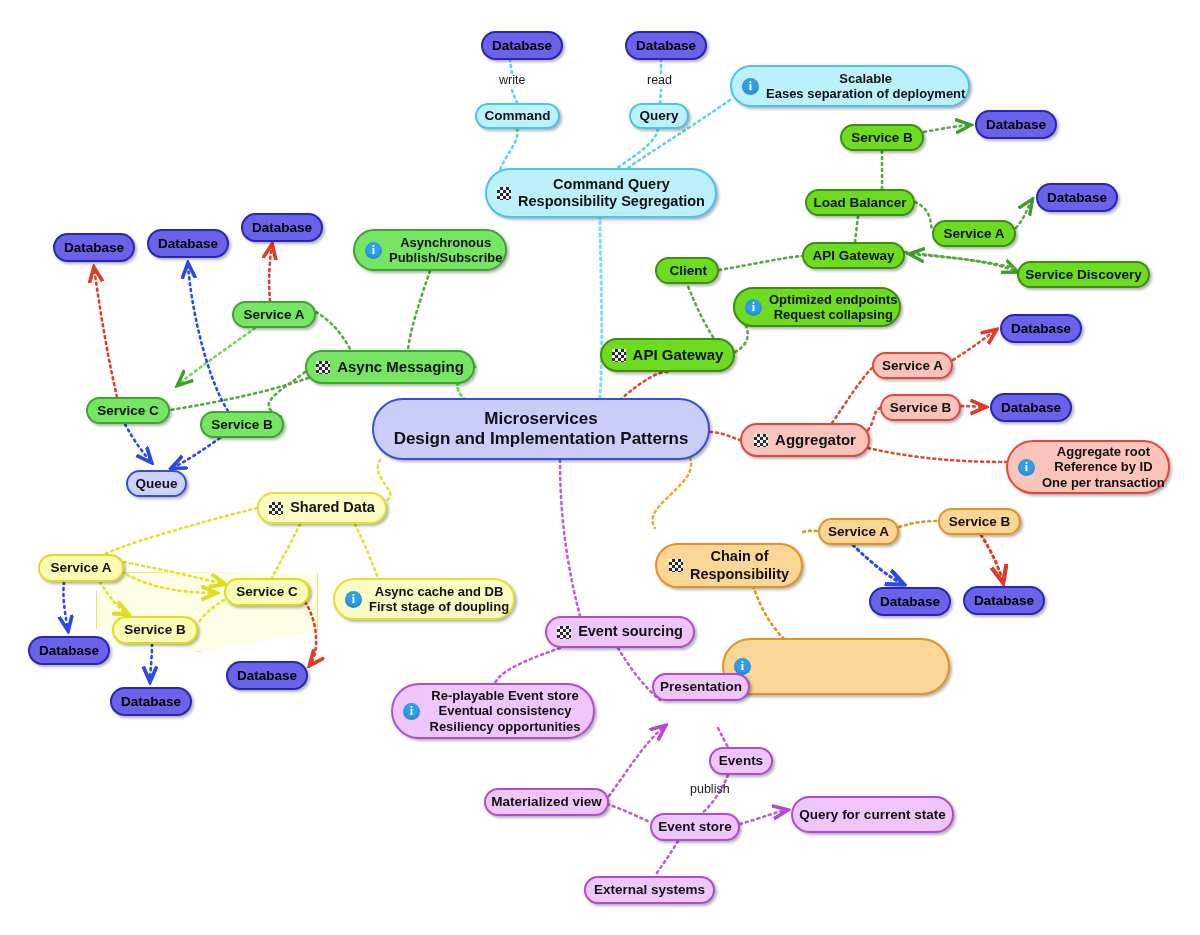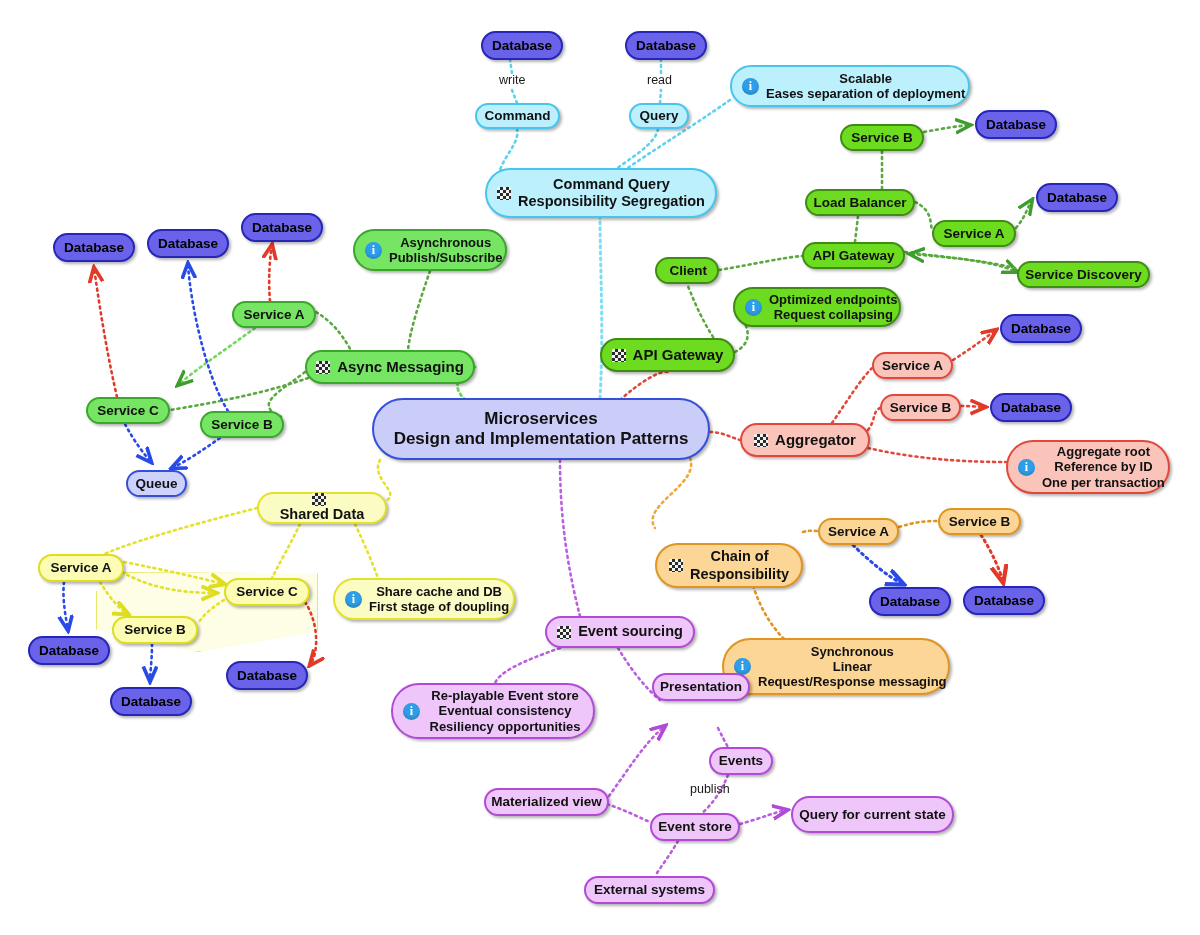--- a/index.html
+++ b/index.html
@@ -167,41 +167,39 @@
       <div class="node c-db" style="left: 990px; top: 393px; width: 82px; height: 29px; font-size: 13.5px; padding: 0px 10px;"><span class="lbl">Database</span></div>
       <div class="node c-red" style="left: 1006px; top: 440px; width: 164px; height: 54px; font-size: 13px; padding: 0px 10px; justify-content: flex-start;"><span class="ico info">i</span><span class="lbl" style="flex: 1 1 0%;">Aggregate root
 Reference by ID
 One per transaction</span></div>
       <div class="node c-orange" style="left: 655px; top: 512px; width: 148px; height: 45px; font-size: 14.5px; padding: 0px 10px; margin-top: 31px;"><span class="ico flag"></span><span class="lbl">Chain of
 Responsibility</span></div>
       <div class="node c-orange" style="left: 818px; top: 518px; width: 81px; height: 27px; font-size: 13.5px; padding: 0px 10px;"><span class="lbl">Service A</span></div>
       <div class="node c-orange" style="left: 938px; top: 508px; width: 83px; height: 27px; font-size: 13.5px; padding: 0px 10px;"><span class="lbl">Service B</span></div>
       <div class="node c-db" style="left: 869px; top: 587px; width: 82px; height: 29px; font-size: 13.5px; padding: 0px 10px;"><span class="lbl">Database</span></div>
       <div class="node c-db" style="left: 963px; top: 586px; width: 82px; height: 29px; font-size: 13.5px; padding: 0px 10px;"><span class="lbl">Database</span></div>
-      <div class="node c-orange" style="left: 722px; top: 638px; width: 228px; height: 57px; font-size: 13px; padding: 0px 10px; justify-content: flex-start;"><span class="ico info">i</span><span class="lbl" style="flex: 1 1 0%;">Synchronous
-Linear
-Request/Response messaging</span></div>
+      <div class="node c-orange" style="left: 722px; top: 638px; width: 228px; height: 57px; font-size: 13px; padding: 0px 10px; justify-content: flex-start;"><span class="ico info">i</span></div>
       <div class="node c-green" style="left: 305px; top: 350px; width: 170px; height: 34px; font-size: 15px; padding: 0px 10px;"><span class="ico flag"></span><span class="lbl">Async Messaging</span></div>
       <div class="node c-green" style="left: 232px; top: 301px; width: 84px; height: 27px; font-size: 13.5px; padding: 0px 10px;"><span class="lbl">Service A</span></div>
       <div class="node c-green" style="left: 200px; top: 411px; width: 84px; height: 27px; font-size: 13.5px; padding: 0px 10px;"><span class="lbl">Service B</span></div>
       <div class="node c-green" style="left: 86px; top: 397px; width: 84px; height: 27px; font-size: 13.5px; padding: 0px 10px;"><span class="lbl">Service C</span></div>
       <div class="node c-queue" style="left: 126px; top: 470px; width: 61px; height: 27px; font-size: 13.5px; padding: 0px 10px;"><span class="lbl">Queue</span></div>
       <div class="node c-db" style="left: 53px; top: 233px; width: 82px; height: 29px; font-size: 13.5px; padding: 0px 10px;"><span class="lbl">Database</span></div>
       <div class="node c-db" style="left: 147px; top: 229px; width: 82px; height: 29px; font-size: 13.5px; padding: 0px 10px;"><span class="lbl">Database</span></div>
       <div class="node c-db" style="left: 241px; top: 213px; width: 82px; height: 29px; font-size: 13.5px; padding: 0px 10px;"><span class="lbl">Database</span></div>
       <div class="node c-green" style="left: 353px; top: 229px; width: 154px; height: 42px; font-size: 13px; padding: 0px 10px; justify-content: flex-start;"><span class="ico info">i</span><span class="lbl" style="flex: 1 1 0%;">Asynchronous
 Publish/Subscribe</span></div>
-      <div class="node c-yellow" style="left: 257px; top: 492px; width: 130px; height: 32px; font-size: 14.5px; padding: 0px 10px; flex-direction: column;"><span class="ico flag"></span><span class="lbl">Shared Data</span></div>
+      <div class="node c-yellow" style="left: 257px; top: 492px; width: 130px; height: 32px; font-size: 14.5px; padding: 0px 10px;"><span class="ico flag"></span><span class="lbl">Shared Data</span></div>
       <div class="node c-yellowS" style="left: 38px; top: 554px; width: 86px; height: 28px; font-size: 13.5px; padding: 0px 10px;"><span class="lbl">Service A</span></div>
       <div class="node c-yellowS" style="left: 112px; top: 616px; width: 86px; height: 28px; font-size: 13.5px; padding: 0px 10px;"><span class="lbl">Service B</span></div>
       <div class="node c-yellowS" style="left: 224px; top: 578px; width: 86px; height: 28px; font-size: 13.5px; padding: 0px 10px;"><span class="lbl">Service C</span></div>
       <div class="node c-db" style="left: 28px; top: 636px; width: 82px; height: 29px; font-size: 13.5px; padding: 0px 10px;"><span class="lbl">Database</span></div>
       <div class="node c-db" style="left: 110px; top: 687px; width: 82px; height: 29px; font-size: 13.5px; padding: 0px 10px;"><span class="lbl">Database</span></div>
       <div class="node c-db" style="left: 226px; top: 661px; width: 82px; height: 29px; font-size: 13.5px; padding: 0px 10px;"><span class="lbl">Database</span></div>
-      <div class="node c-yellow" style="left: 333px; top: 578px; width: 182px; height: 42px; font-size: 13px; padding: 0px 10px; justify-content: flex-start;"><span class="ico info">i</span><span class="lbl" style="flex: 1 1 0%;">Share cache and DB
+      <div class="node c-yellow" style="left: 333px; top: 578px; width: 182px; height: 42px; font-size: 13px; padding: 0px 10px; justify-content: flex-start;"><span class="ico info">i</span><span class="lbl" style="flex: 1 1 0%;">Async cache and DB
 First stage of doupling</span></div>
       <div class="node c-purple" style="left: 545px; top: 616px; width: 150px; height: 32px; font-size: 14.5px; padding: 0px 10px;"><span class="ico flag"></span><span class="lbl">Event sourcing</span></div>
       <div class="node c-purple" style="left: 391px; top: 683px; width: 204px; height: 56px; font-size: 13px; padding: 0px 10px; justify-content: flex-start;"><span class="ico info">i</span><span class="lbl" style="flex: 1 1 0%;">Re-playable Event store
 Eventual consistency
 Resiliency opportunities</span></div>
       <div class="node c-purple" style="left: 652px; top: 673px; width: 98px; height: 28px; font-size: 13.5px; padding: 0px 10px;"><span class="lbl">Presentation</span></div>
       <div class="node c-purple" style="left: 709px; top: 747px; width: 64px; height: 28px; font-size: 13.5px; padding: 0px 10px;"><span class="lbl">Events</span></div>
       <div class="node c-purple" style="left: 484px; top: 788px; width: 125px; height: 28px; font-size: 13.5px; padding: 0px 10px;"><span class="lbl">Materialized view</span></div>
       <div class="node c-purple" style="left: 650px; top: 813px; width: 90px; height: 28px; font-size: 13.5px; padding: 0px 10px;"><span class="lbl">Event store</span></div>
       <div class="node c-purple" style="left: 791px; top: 796px; width: 163px; height: 37px; font-size: 13.5px; padding: 0px 10px;"><span class="lbl">Query for current state</span></div>

